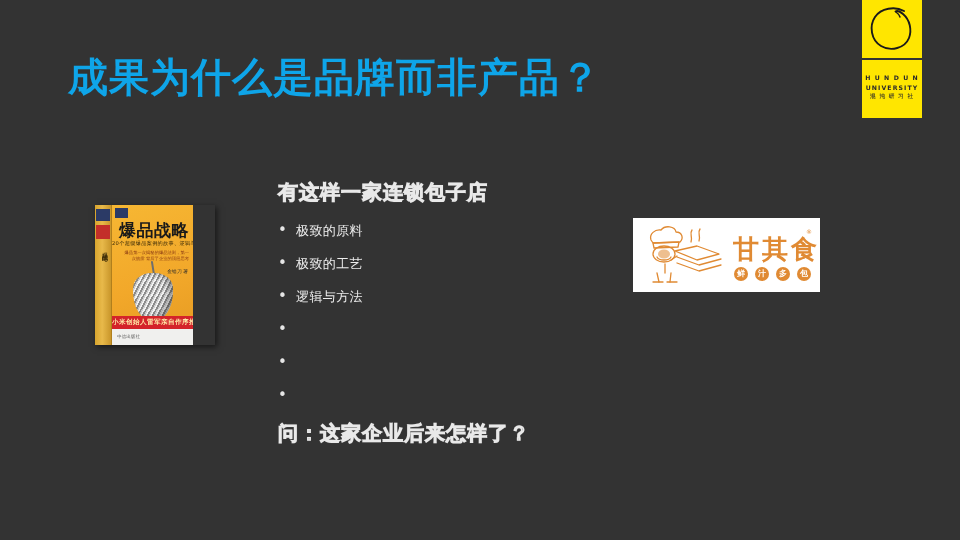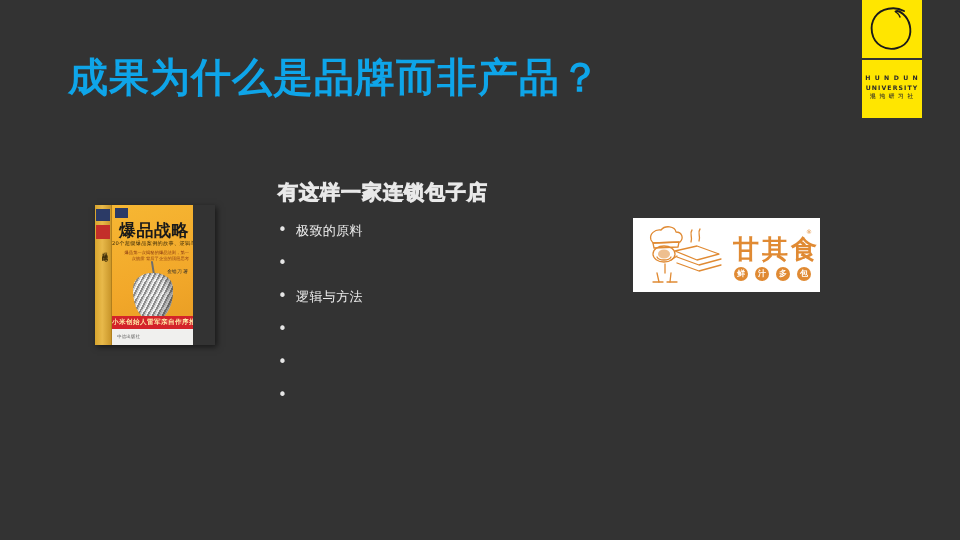--- a/index.html
+++ b/index.html
@@ -299,35 +299,37 @@
   <div id="body-block">
 
     <div id="headline" class="outlined">有这样一家连锁包子店</div>
 
     <div class="bullet-row">
       <span class="bullet-dot">•</span>
       <span class="bullet-text">极致的原料</span>
     </div>
     <div class="bullet-row">
       <span class="bullet-dot">•</span>
+      <span class="bullet-text">极致的工艺</span>
     </div>
     <div class="bullet-row">
       <span class="bullet-dot">•</span>
       <span class="bullet-text">逻辑与方法</span>
     </div>
     <div class="bullet-row">
       <span class="bullet-dot">•</span>
     </div>
     <div class="bullet-row">
       <span class="bullet-dot">•</span>
     </div>
     <div class="bullet-row">
       <span class="bullet-dot">•</span>
     </div>
 
+    <div id="question" class="outlined">问：这家企业后来怎样了？</div>
   </div>
 
   <div id="shop-logo">
     <svg class="sl-chef" viewBox="0 0 86 62">
       <g fill="none" stroke="#e08a33" stroke-width="1.3" stroke-linecap="round" stroke-linejoin="round">
         <path d="M10,16 C8,10 14,5 20,6 C24,1 34,2 35,8 C41,8 43,14 39,18 L12,19 Z"></path>
         <path d="M12,19 L38,18 L37,23 L13,24 Z"></path>
         <ellipse cx="23" cy="30" rx="11" ry="8"></ellipse>
         <path d="M16,33 C18,37 28,37 30,33"></path>
         <path d="M24,40 L24,49"></path>

